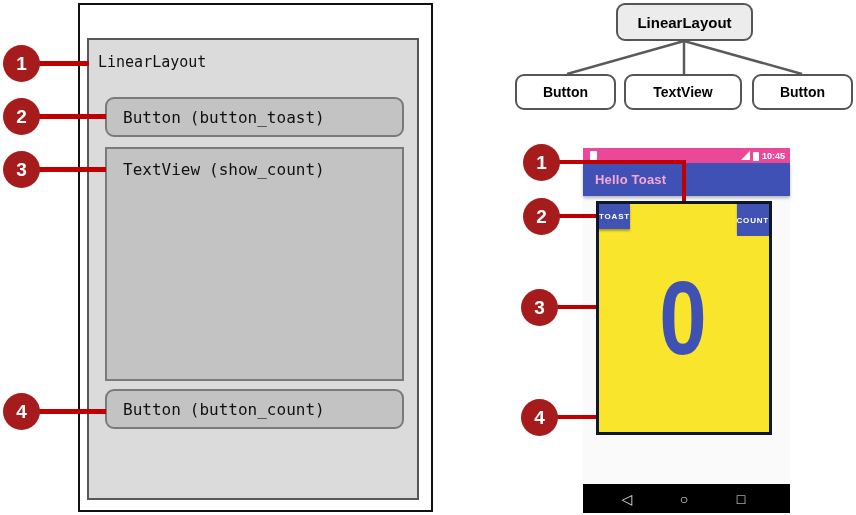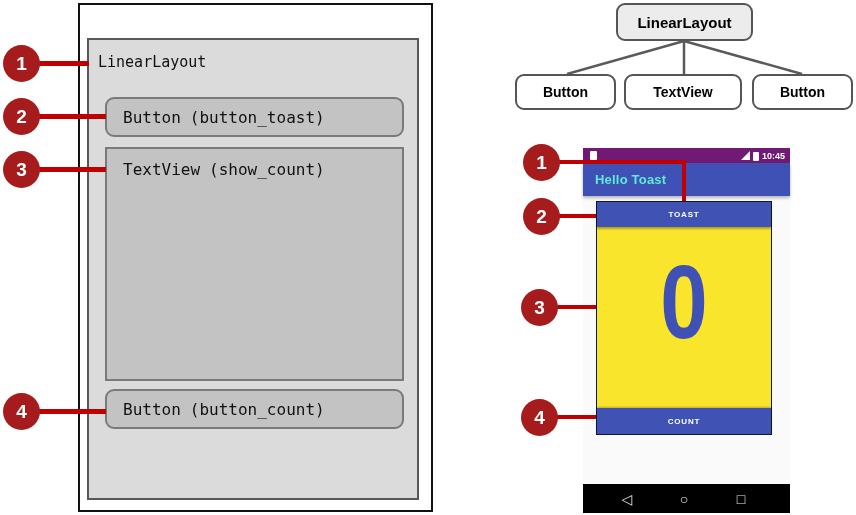--- a/index.html
+++ b/index.html
@@ -37,36 +37,36 @@
     display:flex; align-items:center; justify-content:center;
     font-weight:bold; color:#000; background:#fff; }
   .tree-root { left:616px; top:3px; width:137px; height:38px; background:#ececec; font-size:15px; }
   .tree-c0 { left:515px; top:74px; width:101px; height:36px; font-size:14px; }
   .tree-c1 { left:624px; top:74px; width:118px; height:36px; font-size:14px; }
   .tree-c2 { left:752px; top:74px; width:101px; height:36px; font-size:14px; }
   .tree-svg { position:absolute; left:515px; top:41px; }
 
   
   .phone-screen { position:absolute; left:583px; top:148px; width:207px; height:365px; background:#fafafa; }
-  .status-bar { position:absolute; left:0; top:0; width:207px; height:15px; background:#701a75;
+  .status-bar { position:absolute; left:0; top:0; width:207px; height:15px; background:#ec4899;
     display:flex; align-items:center; color:#fff; }
   .sb-app-icon { position:absolute; left:7px; top:3px; width:7px; height:9px; background:#fff; border-radius:1px; }
   .sb-right { position:absolute; right:5px; top:0; height:15px; display:flex; align-items:center; gap:3px; }
   .sb-signal { width:0; height:0; border-left:9px solid transparent; border-bottom:9px solid #fff; }
   .sb-batt { width:6px; height:9px; background:#fff; border-radius:1px; margin-top:1px; }
   .sb-time { font-size:9px; font-weight:bold; color:#fff; }
   .app-bar { position:absolute; left:0; top:15px; width:207px; height:33px; background:#3f51b5;
     box-shadow:0 2px 3px rgba(0,0,0,0.28); display:flex; align-items:center; padding-left:12px; }
-  .app-bar-title { color:#5eead4; font-size:13px; font-weight:bold; letter-spacing:0.2px; }
+  .app-bar-title { color:#f9a8d4; font-size:13px; font-weight:bold; letter-spacing:0.2px; }
   .content-box { position:absolute; left:596px; top:201px; width:176px; height:234px;
-    border:1px solid #0f172a; display:flex; flex-direction:column; background:#fae52d; }
+    border:3px solid #0f172a; display:flex; flex-direction:row; background:#fae52d; }
   .blue-btn { height:25px; background:#4053b4; color:#fff; font-size:8px; font-weight:bold;
     letter-spacing:0.8px; display:flex; align-items:center; justify-content:center;
     box-shadow:0 2px 2px rgba(0,0,0,0.3); position:relative; z-index:1; }
-  .btn-count { height:26px; box-shadow:0 -1px 2px rgba(0,0,0,0.25);margin-top:32px; }
+  .btn-count { height:32px; box-shadow:0 -1px 2px rgba(0,0,0,0.25); }
   .count-area { flex:1; display:flex; align-items:center; justify-content:center; background:#fae52d; }
   .count-zero { color:#3f51b5; font-size:104px; font-weight:bold; transform:scaleX(0.82); line-height:1; }
   .nav-bar { position:absolute; left:0; top:336px; width:207px; height:29px; background:#000; }
   .nav-ic { position:absolute; top:0; height:29px; width:30px; display:flex; align-items:center;
     justify-content:center; color:#e0e0e0; font-size:14px; }
 
   .num { user-select:none; }
 </style>
 </head>
 <body>

